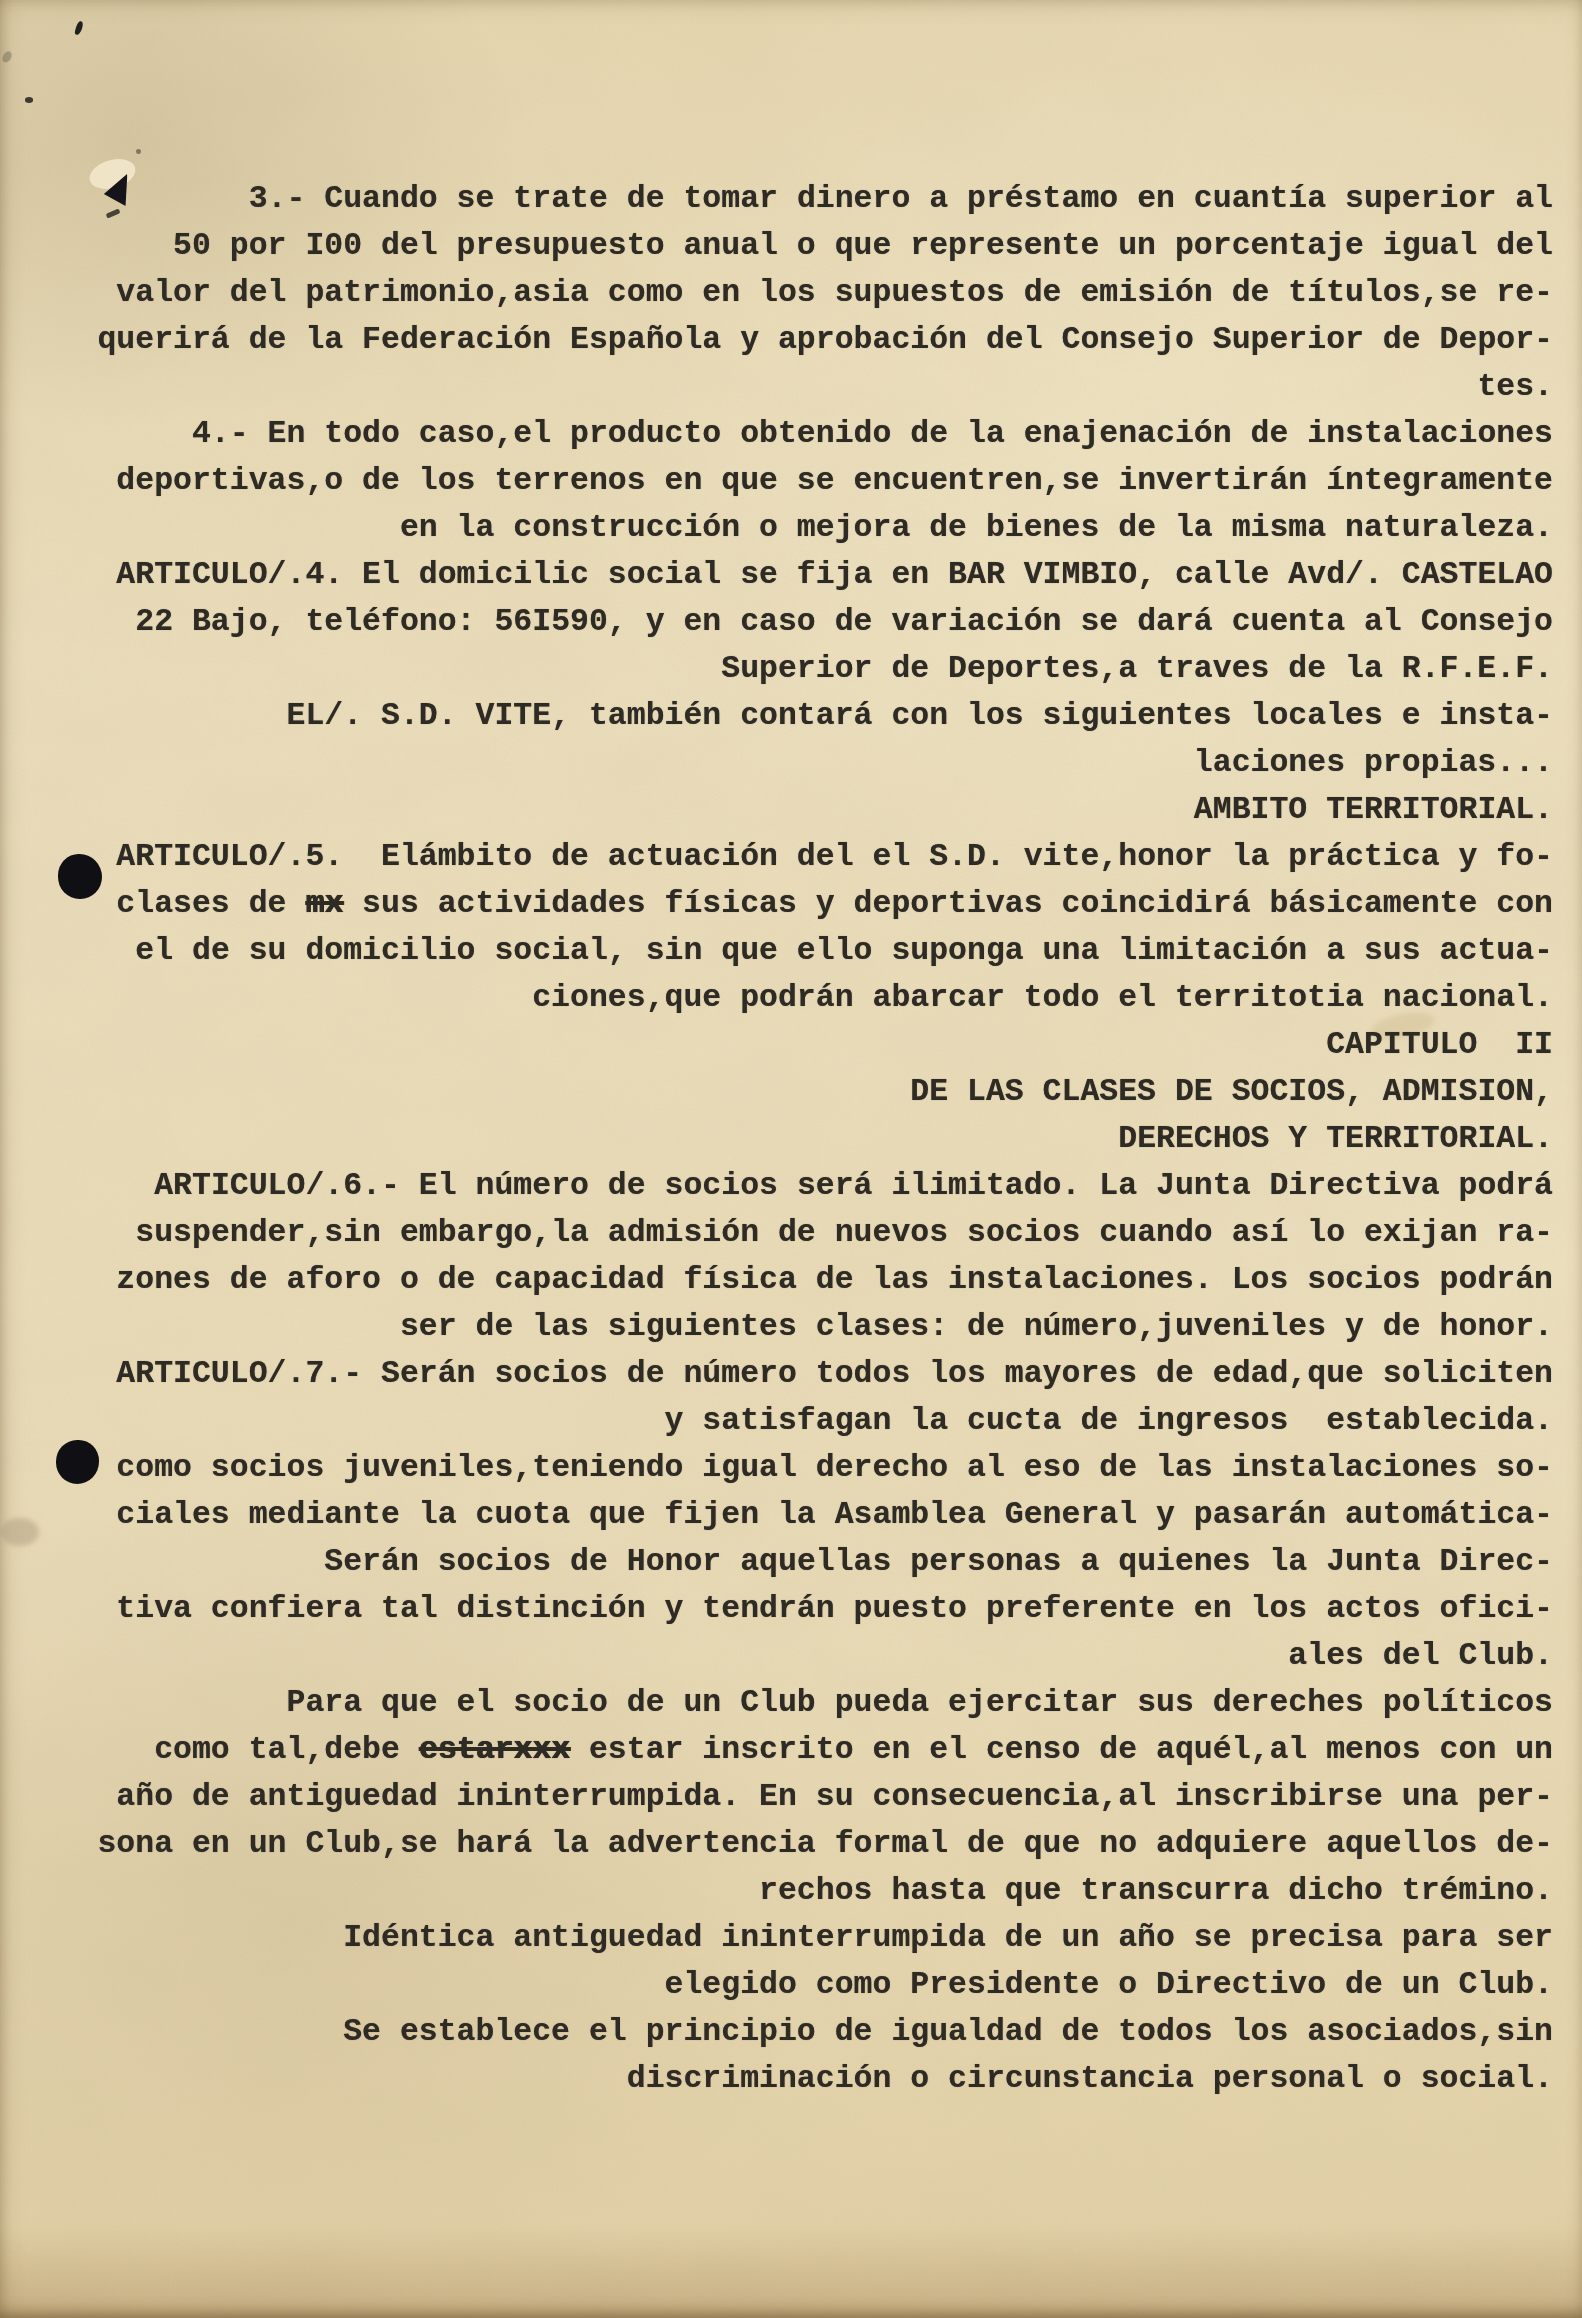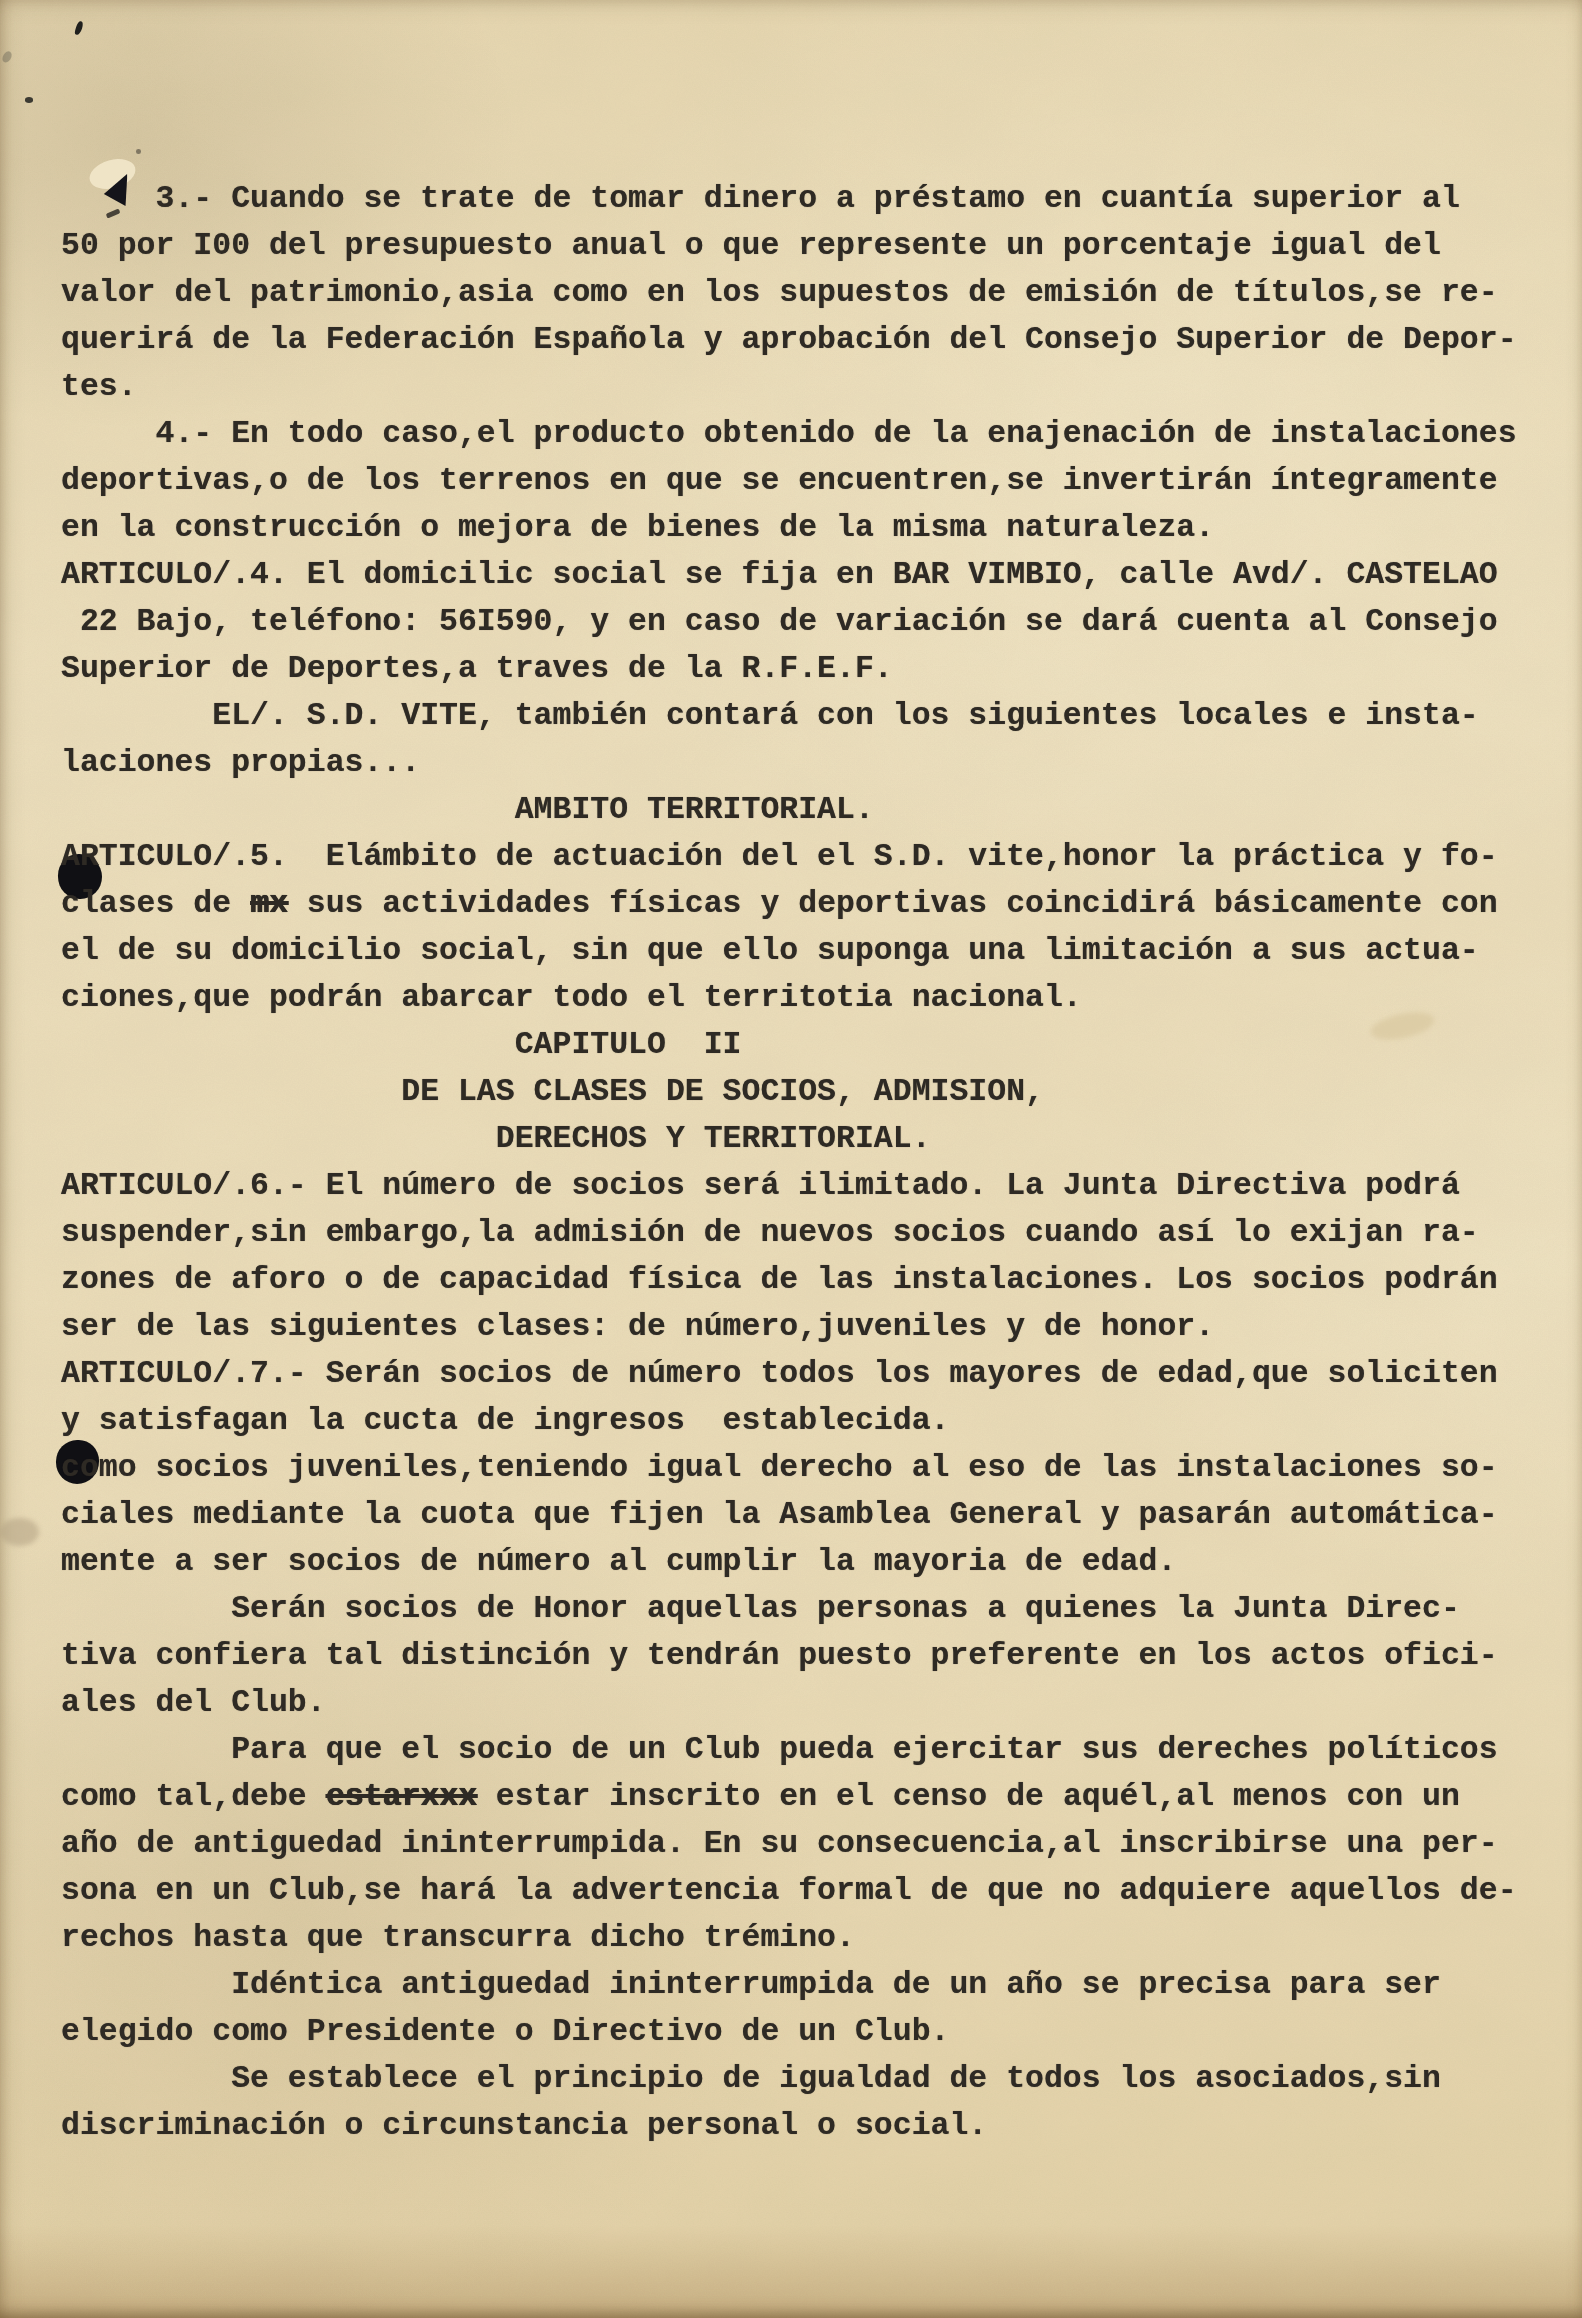--- a/index.html
+++ b/index.html
@@ -24,21 +24,21 @@
       inset -11.2px 0 20.5px -15px rgba(95,70,35,.26),
       inset 0 15px 24px -17px rgba(95,70,35,.30);
   }
   .texture{position:absolute;inset:0;mix-blend-mode:multiply;opacity:.55;pointer-events:none;}
   .doc{
     position:absolute;left:61px;top:175px;width:1492px;
     font:bold 31.5px/47px "Liberation Mono","DejaVu Sans Mono",monospace;
     color:var(--ink,#2e2a24);
     letter-spacing:0;
   }
-  .line{height:47px;white-space:pre;text-shadow:0 0 0.9px rgba(43,39,34,.55);}
+  .line{height:47px;white-space:pre;text-shadow:0 0 0.9px rgba(43,39,34,.55);text-align:right;}
   .struck{
     position:relative;
     text-decoration:line-through;
     text-decoration-thickness:3.7px;
     text-shadow:0.9px 0 0 currentColor,0 0 0.9px rgba(43,39,34,.8);
   }
   
   .art{position:absolute;pointer-events:none;}
   .scratch{left:89px;top:160px;width:47px;height:28px;background:#f2e7ca;border-radius:50%;transform:rotate(-16deg);opacity:.9;}
   .tri{left:103px;top:173px;width:26px;height:34px;background:#14141a;
@@ -106,21 +106,20 @@
       <div class="line">                  DE LAS CLASES DE SOCIOS, ADMISION,</div>
       <div class="line">                       DERECHOS Y TERRITORIAL.</div>
       <div class="line">ARTICULO/.6.- El número de socios será ilimitado. La Junta Directiva podrá</div>
       <div class="line">suspender,sin embargo,la admisión de nuevos socios cuando así lo exijan ra-</div>
       <div class="line">zones de aforo o de capacidad física de las instalaciones. Los socios podrán</div>
       <div class="line">ser de las siguientes clases: de número,juveniles y de honor.</div>
       <div class="line">ARTICULO/.7.- Serán socios de número todos los mayores de edad,que soliciten</div>
       <div class="line">y satisfagan la cucta de ingresos  establecida.</div>
       <div class="line">como socios juveniles,teniendo igual derecho al eso de las instalaciones so-</div>
       <div class="line">ciales mediante la cuota que fijen la Asamblea General y pasarán automática-</div>
-      <div class="line">mente a ser socios de número al cumplir la mayoria de edad.</div>
       <div class="line">         Serán socios de Honor aquellas personas a quienes la Junta Direc-</div>
       <div class="line">tiva confiera tal distinción y tendrán puesto preferente en los actos ofici-</div>
       <div class="line">ales del Club.</div>
       <div class="line">         Para que el socio de un Club pueda ejercitar sus dereches políticos</div>
       <div class="line"><span>como tal,debe </span><span class="struck">estarxxx</span><span> estar inscrito en el censo de aquél,al menos con un</span></div>
       <div class="line">año de antiguedad ininterrumpida. En su consecuencia,al inscribirse una per-</div>
       <div class="line">sona en un Club,se hará la advertencia formal de que no adquiere aquellos de-</div>
       <div class="line">rechos hasta que transcurra dicho trémino.</div>
       <div class="line">         Idéntica antiguedad ininterrumpida de un año se precisa para ser</div>
       <div class="line">elegido como Presidente o Directivo de un Club.</div>

